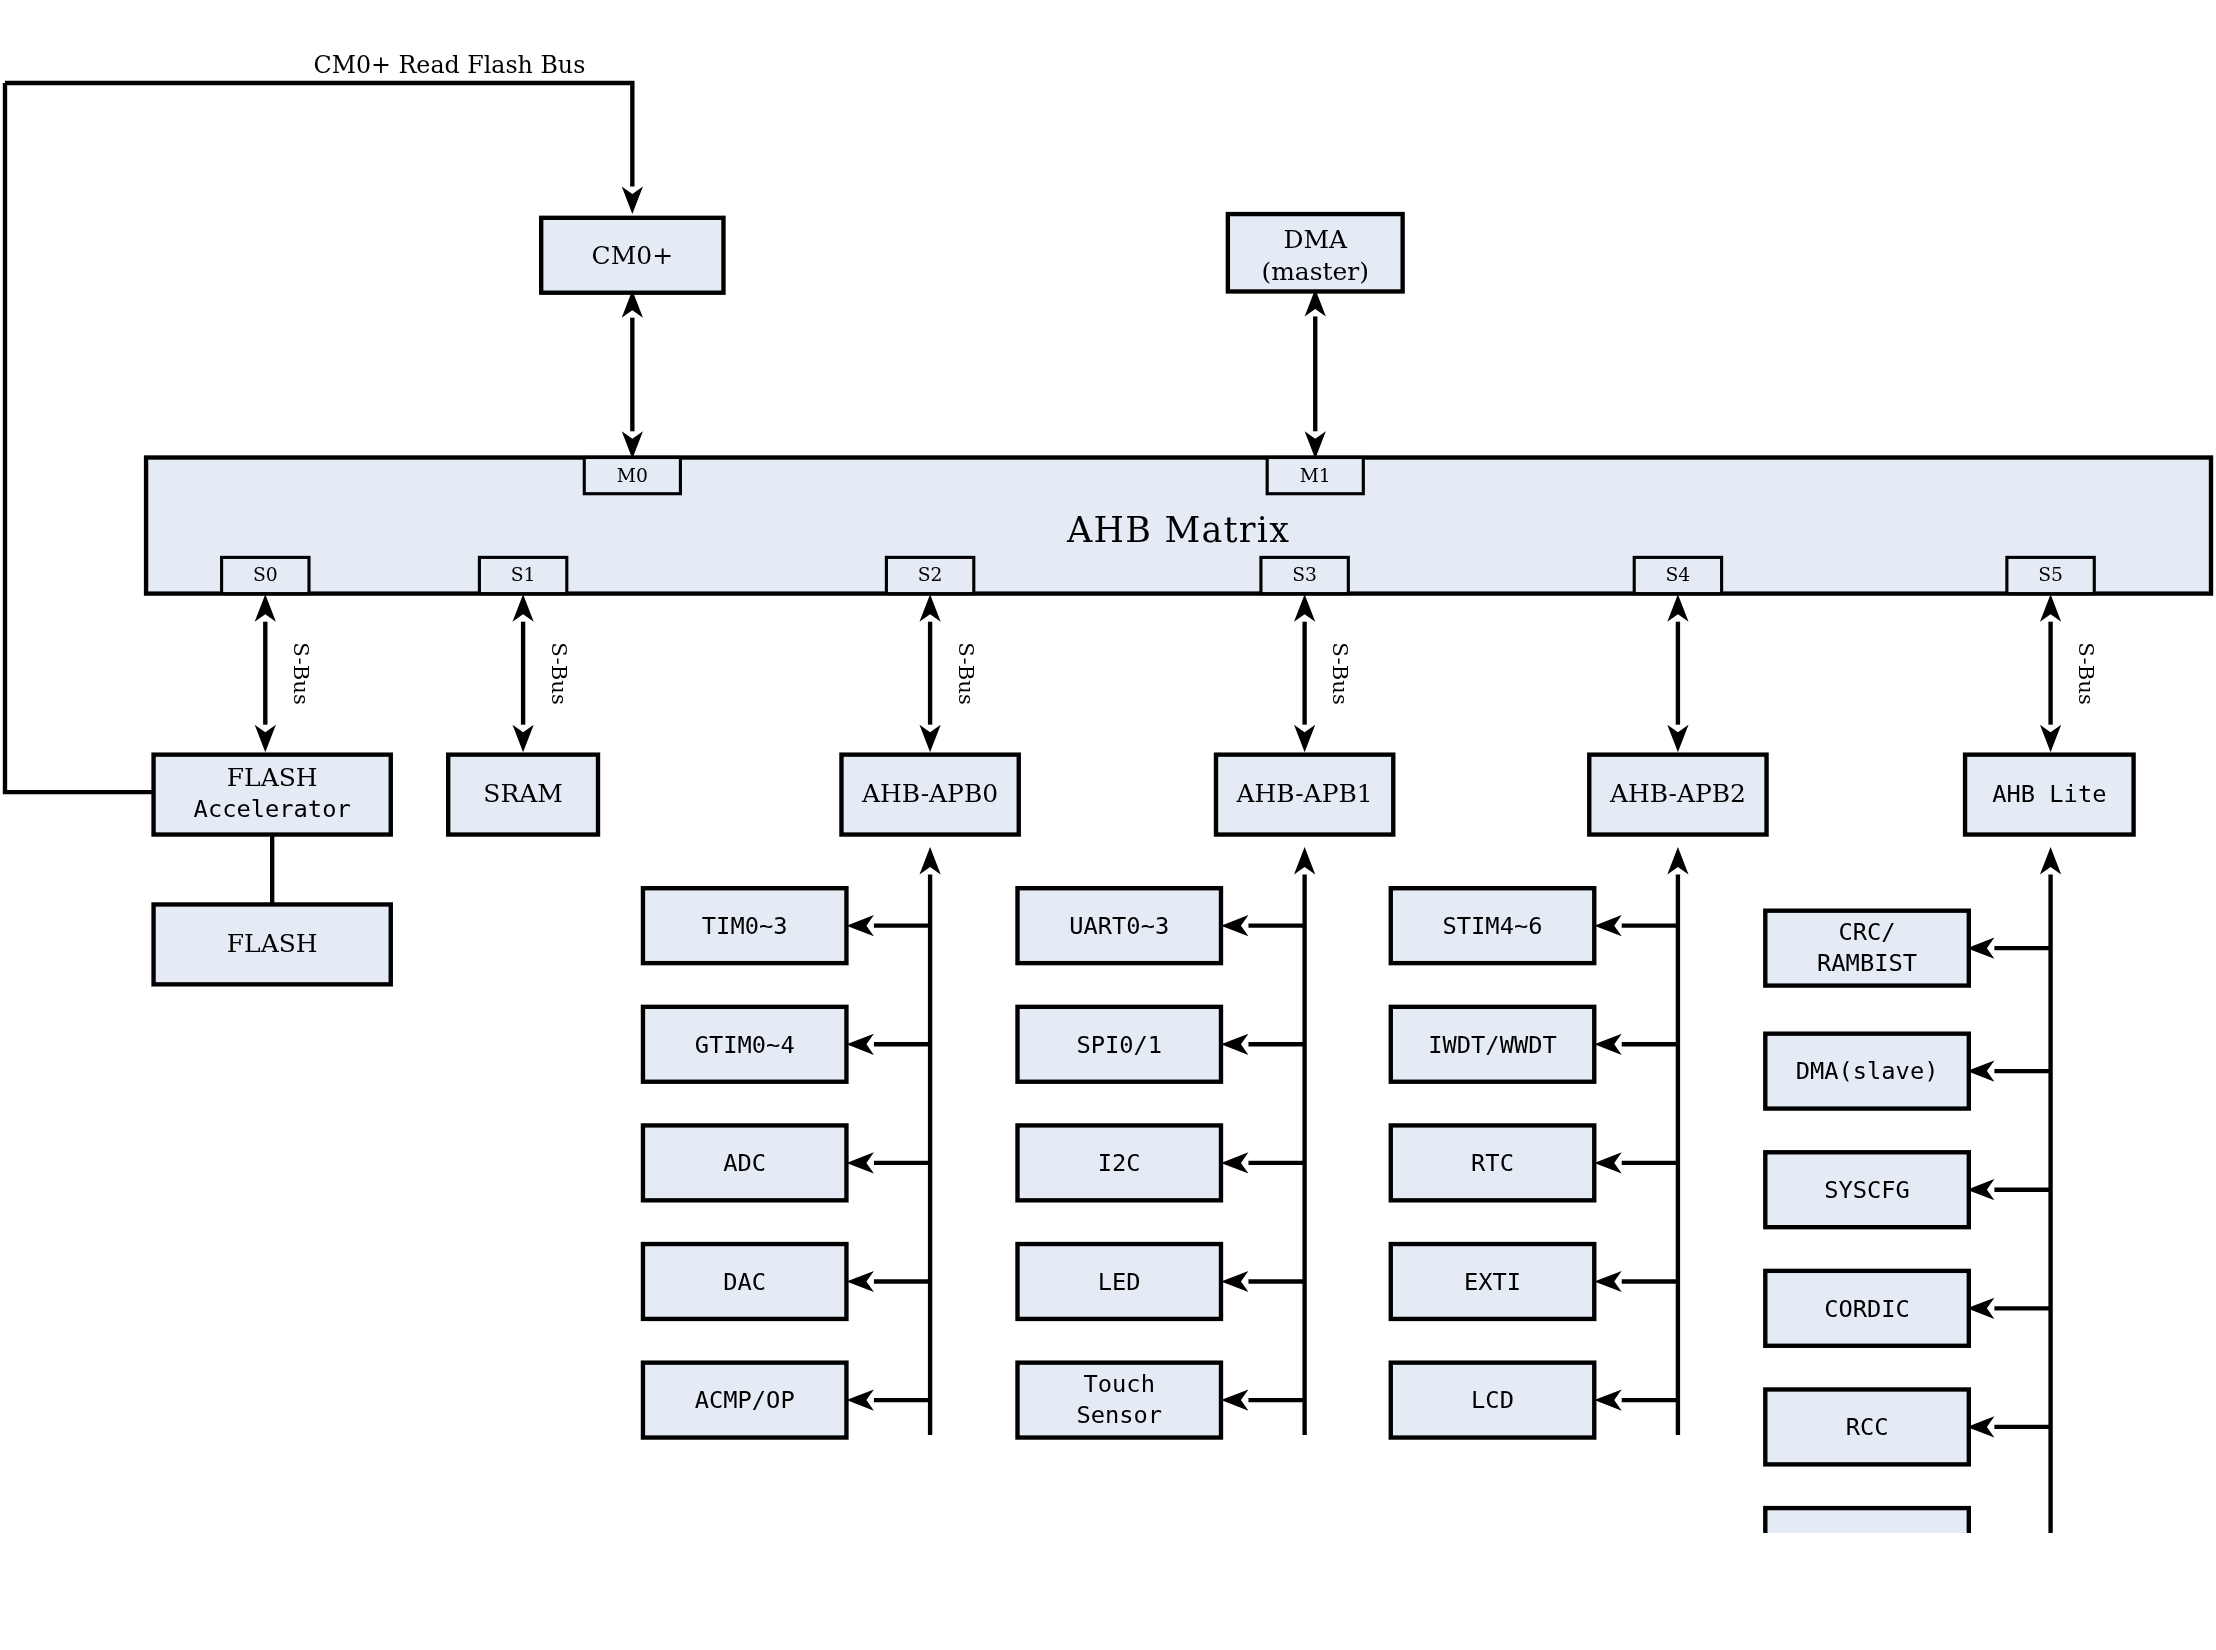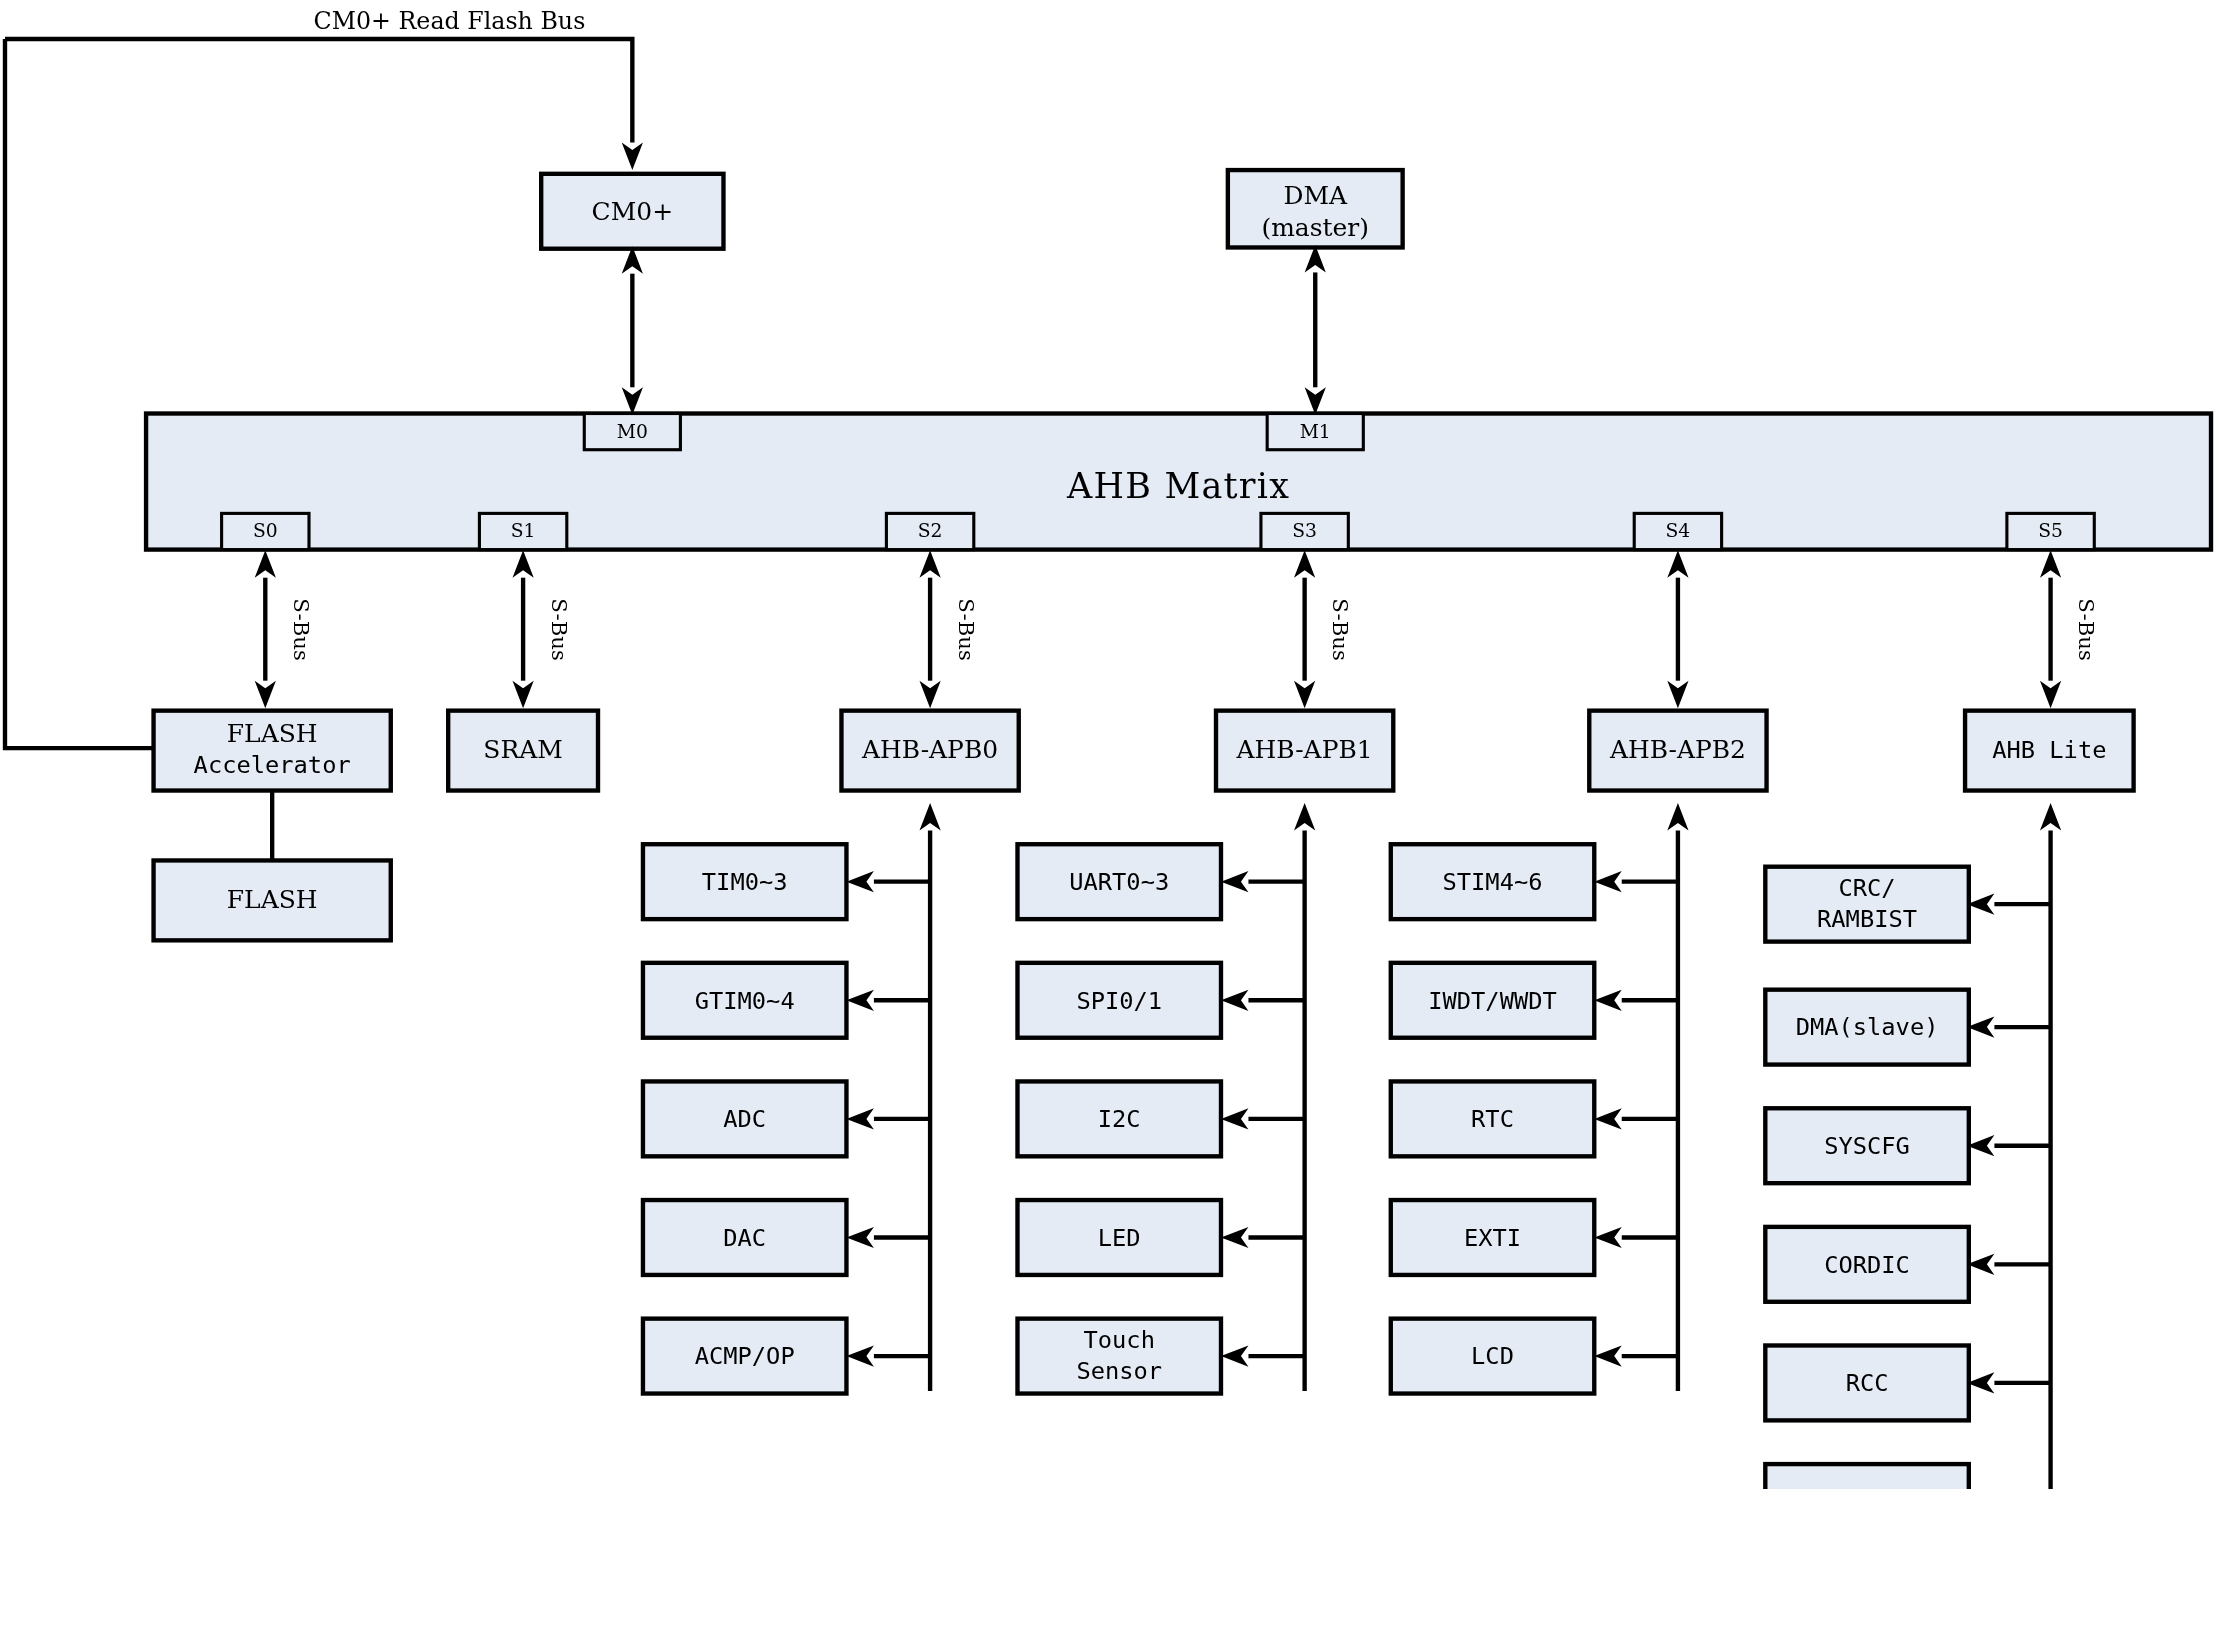--- a/index.html
+++ b/index.html
@@ -7,20 +7,21 @@
     padding: 0;
     background: #ffffff;
   }
   #stage {
     position: relative;
     width: 2216px;
     height: 1489px;
     background: #ffffff;
     font-family: "DejaVu Serif", serif;
     overflow: hidden;
+    margin-top: 44px;
   }
   svg#diagram {
     position: absolute;
     left: 0; top: 0;
     width: 2216px;
     height: 1651px;
   }
   .node-rect {
     fill: #e4ebf5;
     stroke: #000000;

